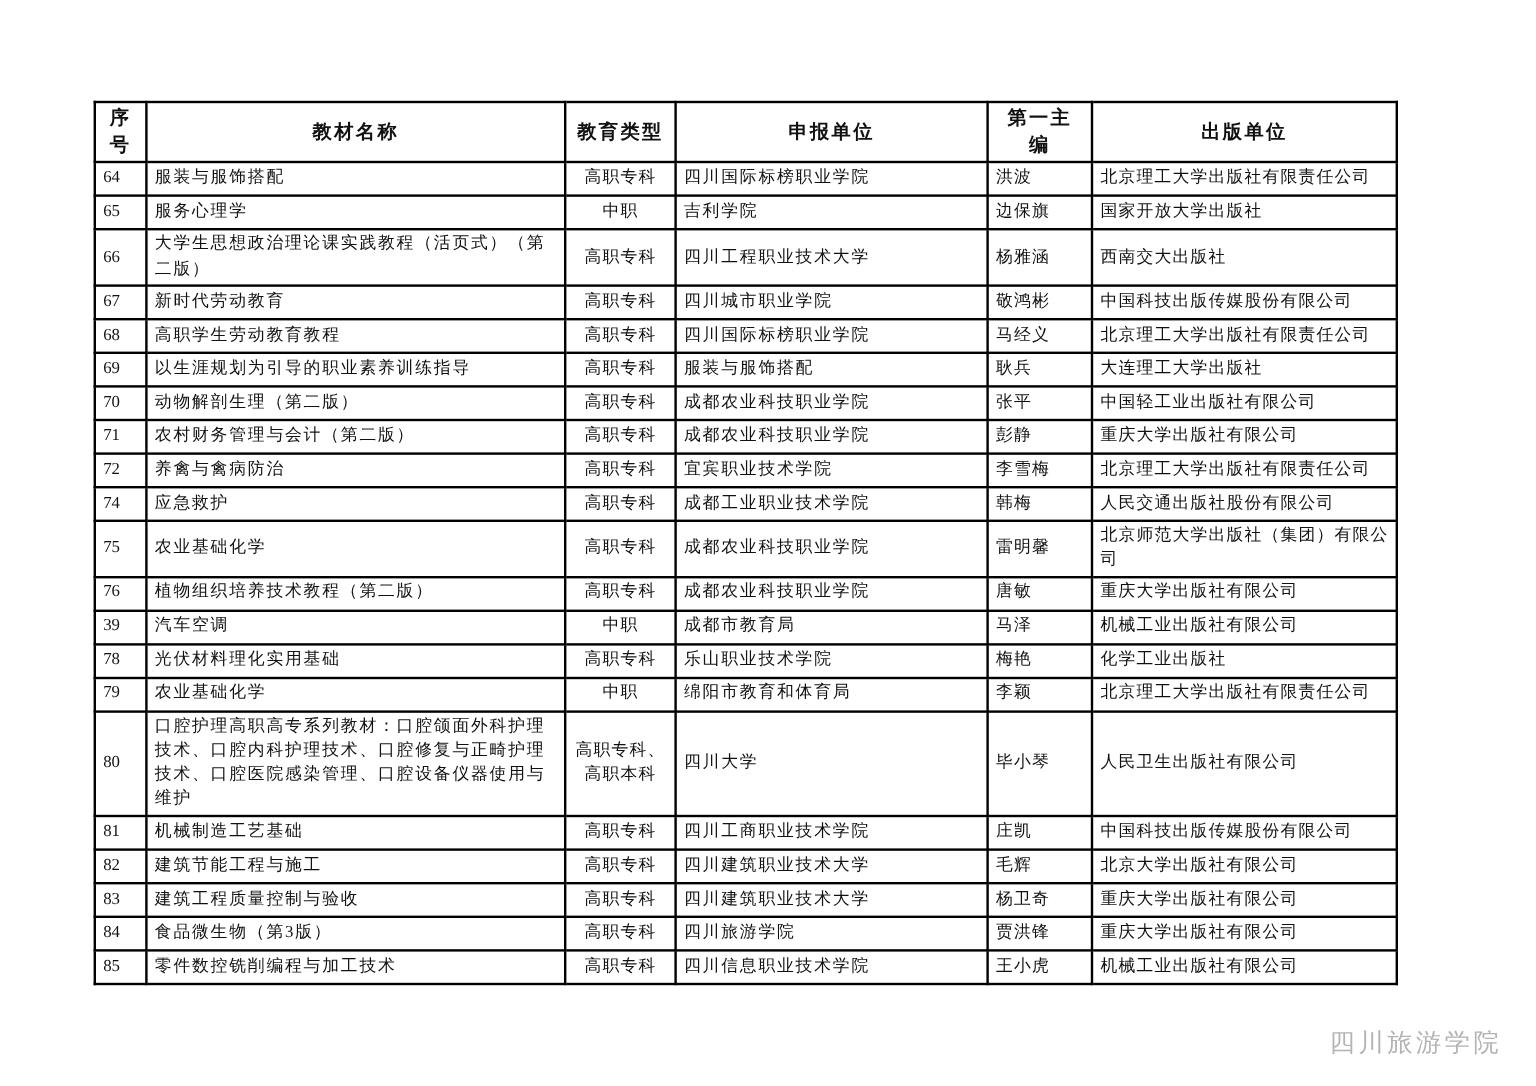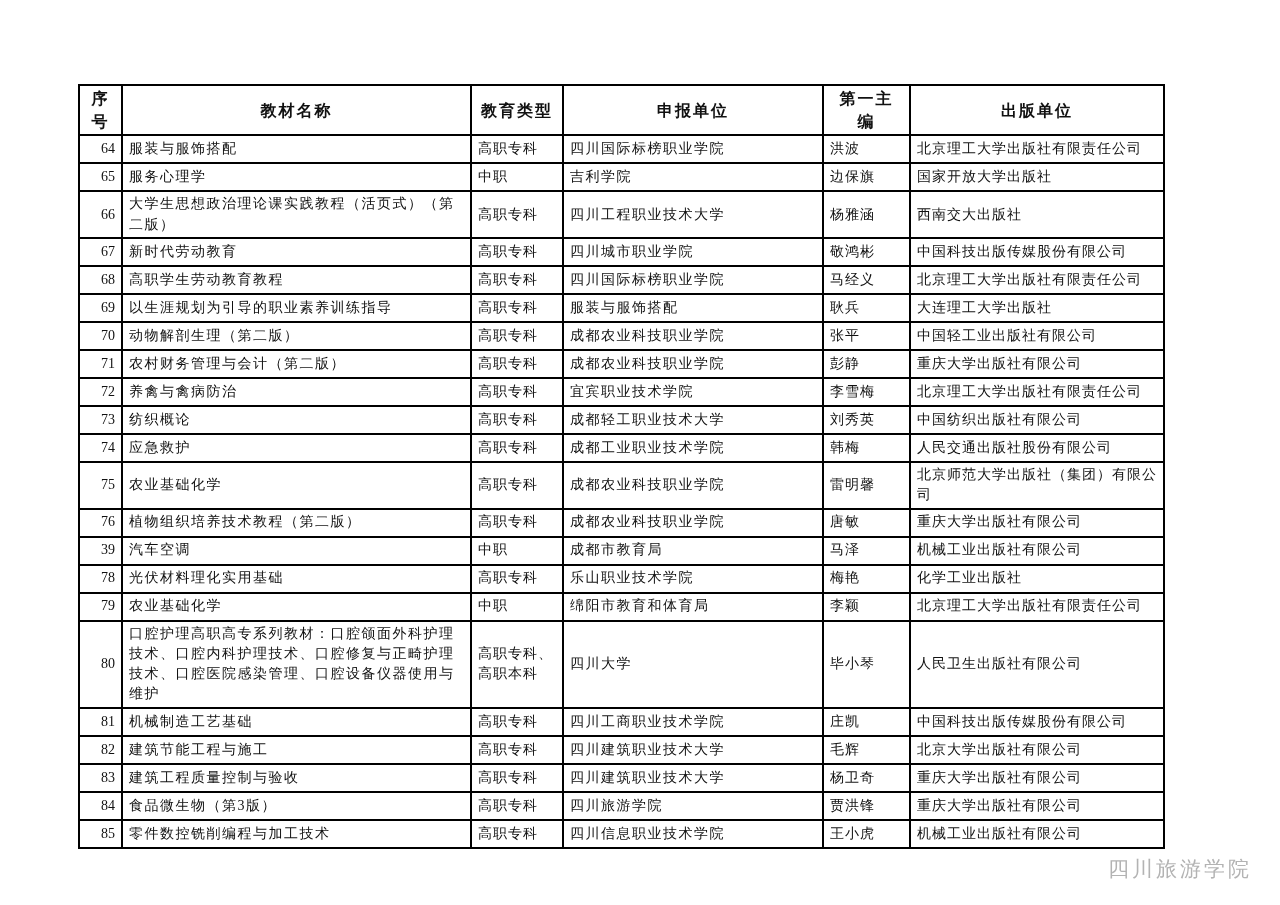--- a/index.html
+++ b/index.html
@@ -38,25 +38,26 @@
     font-weight: bold;
     text-align: center;
     letter-spacing: 2px;
     height: 26px;
     padding: 1px 8px;
   }
   .doc-table tbody tr {
     height: 28px;
   }
   .doc-table td.col-no {
-    text-align: right;
+    text-align: left;
     letter-spacing: 0;
   }
   .doc-table td.col-type {
     letter-spacing: 1px;
+    text-align: center;
   }
   .doc-table td.col-editor {
     letter-spacing: 1px;
   }
   .doc-table td.col-pub {
     letter-spacing: 1px;
   }
   .watermark {
     position: absolute;
     right: 28px;
@@ -157,28 +158,20 @@
       </tr>
       <tr>
         <td class="col-no">72</td>
         <td class="col-name">养禽与禽病防治</td>
         <td class="col-type">高职专科</td>
         <td class="col-unit">宜宾职业技术学院</td>
         <td class="col-editor">李雪梅</td>
         <td class="col-pub">北京理工大学出版社有限责任公司</td>
       </tr>
       <tr>
-        <td class="col-no">73</td>
-        <td class="col-name">纺织概论</td>
-        <td class="col-type">高职专科</td>
-        <td class="col-unit">成都轻工职业技术大学</td>
-        <td class="col-editor">刘秀英</td>
-        <td class="col-pub">中国纺织出版社有限公司</td>
-      </tr>
-      <tr>
         <td class="col-no">74</td>
         <td class="col-name">应急救护</td>
         <td class="col-type">高职专科</td>
         <td class="col-unit">成都工业职业技术学院</td>
         <td class="col-editor">韩梅</td>
         <td class="col-pub">人民交通出版社股份有限公司</td>
       </tr>
       <tr>
         <td class="col-no">75</td>
         <td class="col-name">农业基础化学</td>

